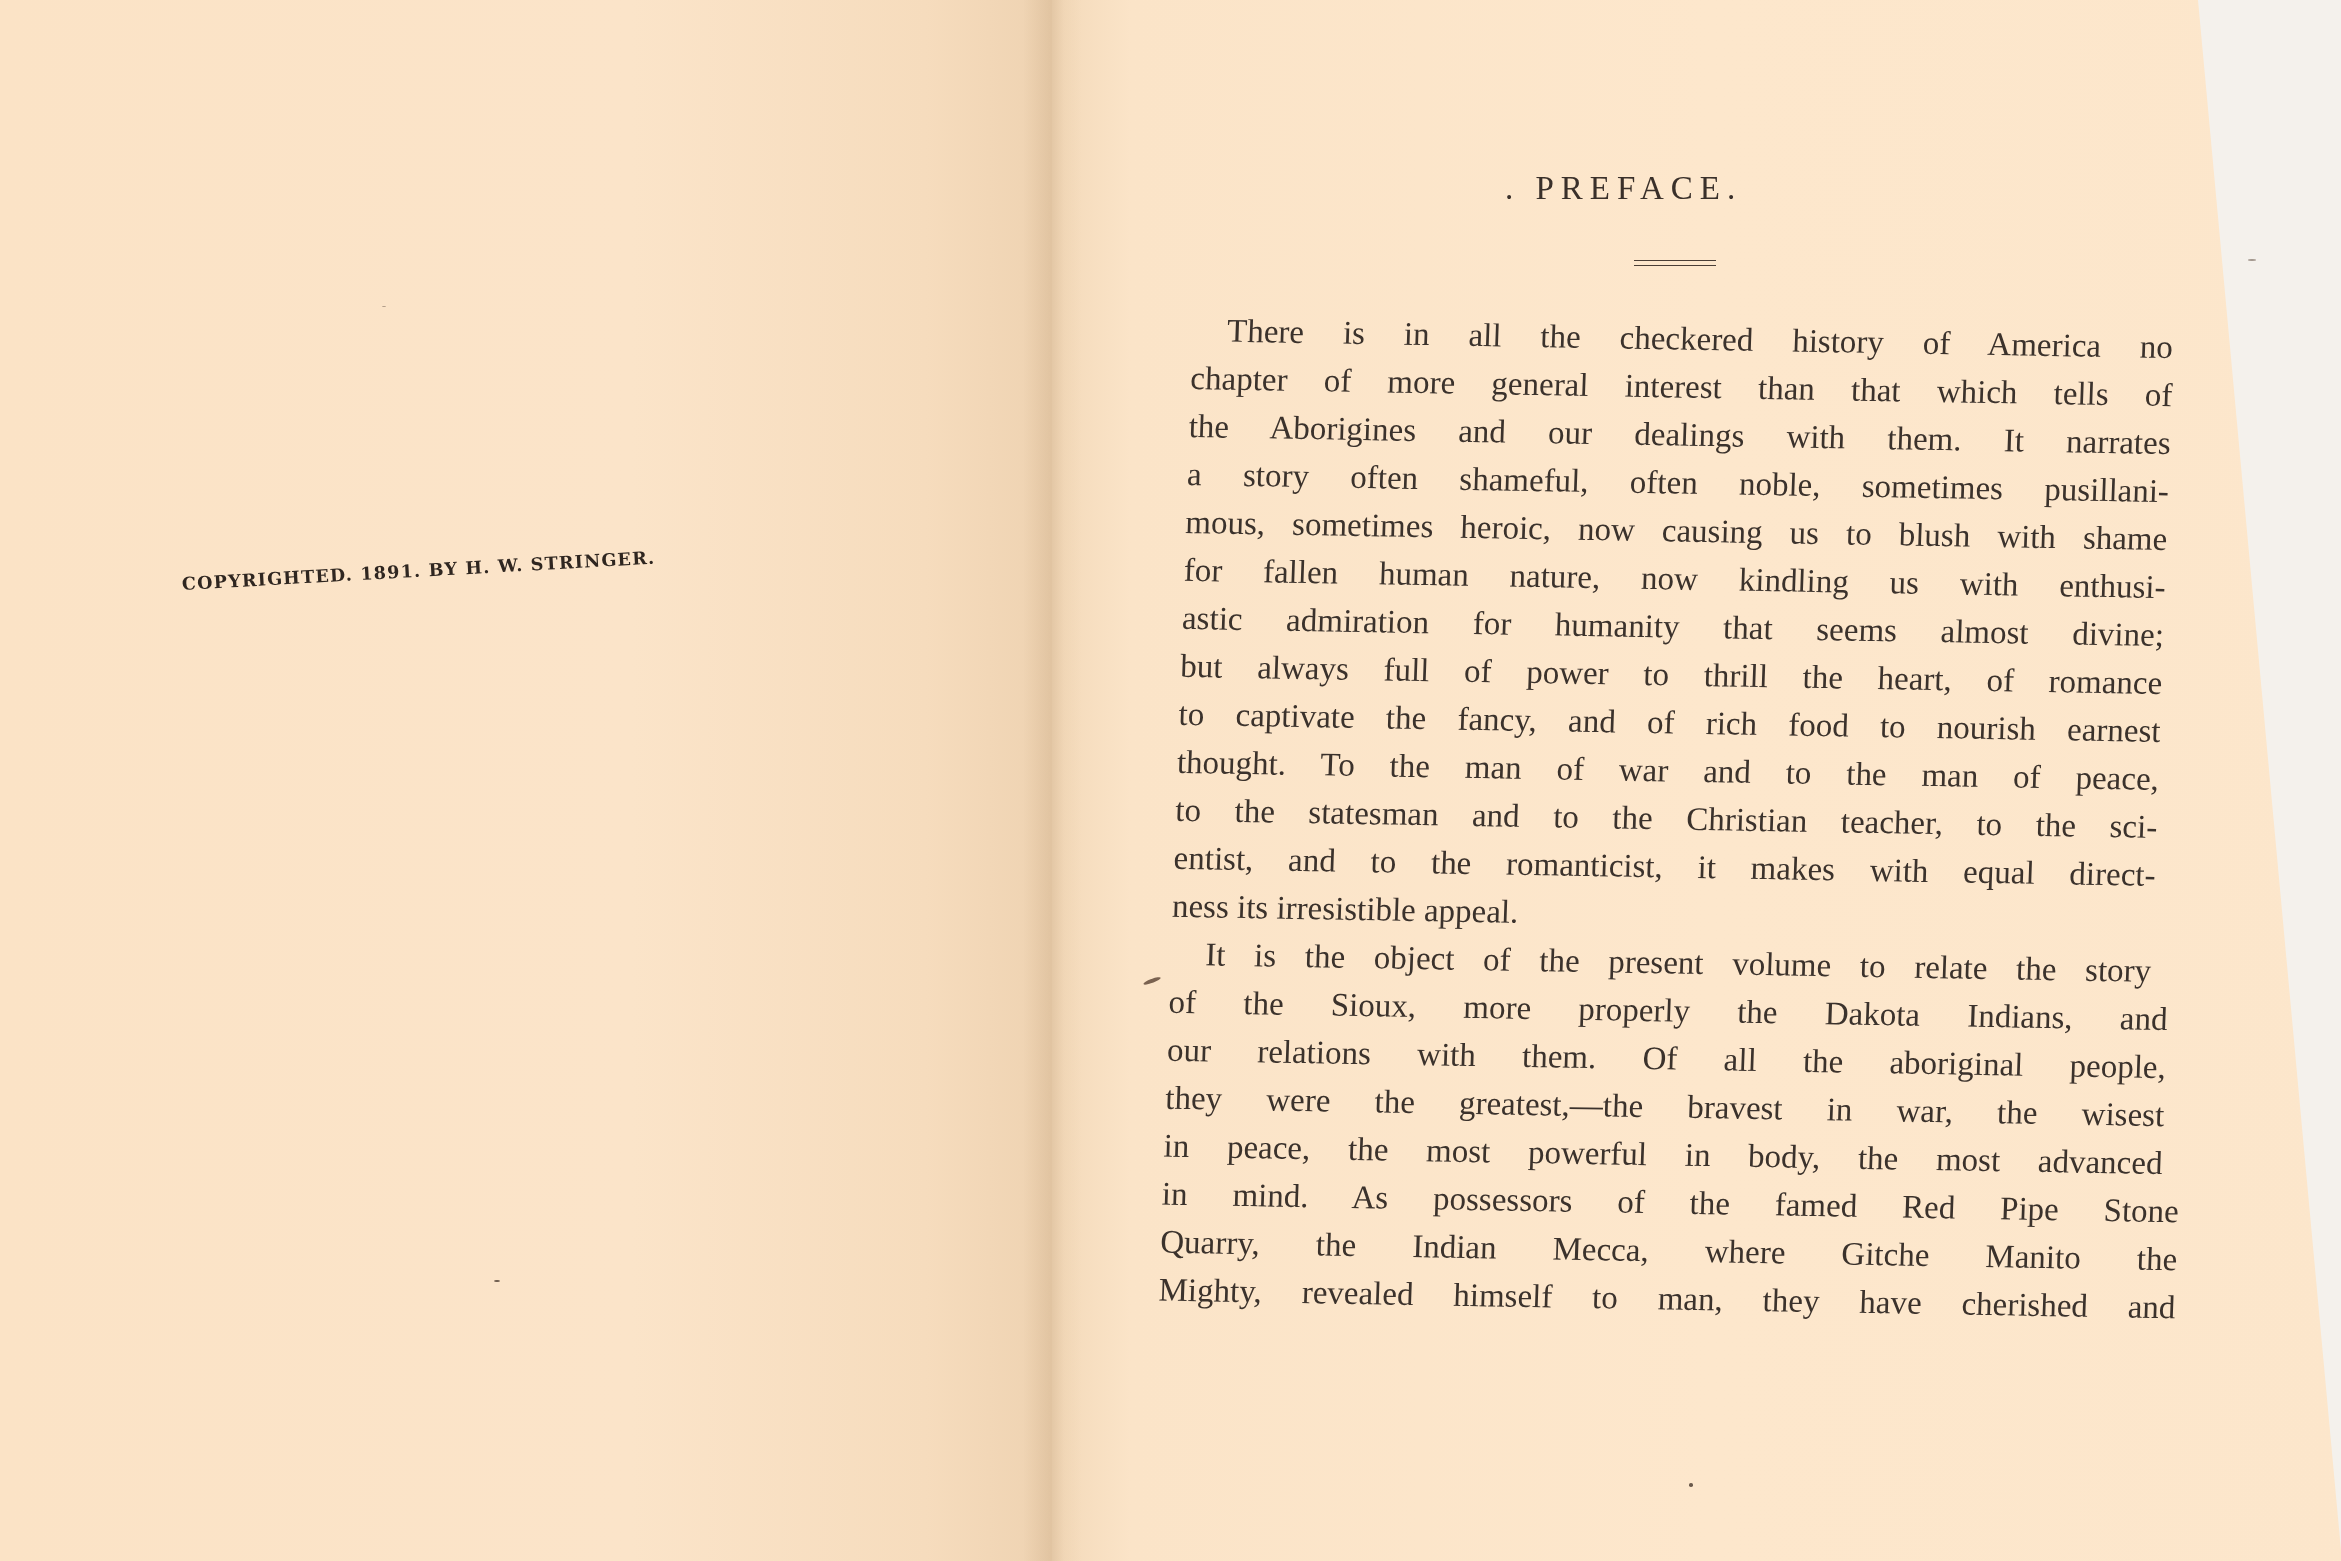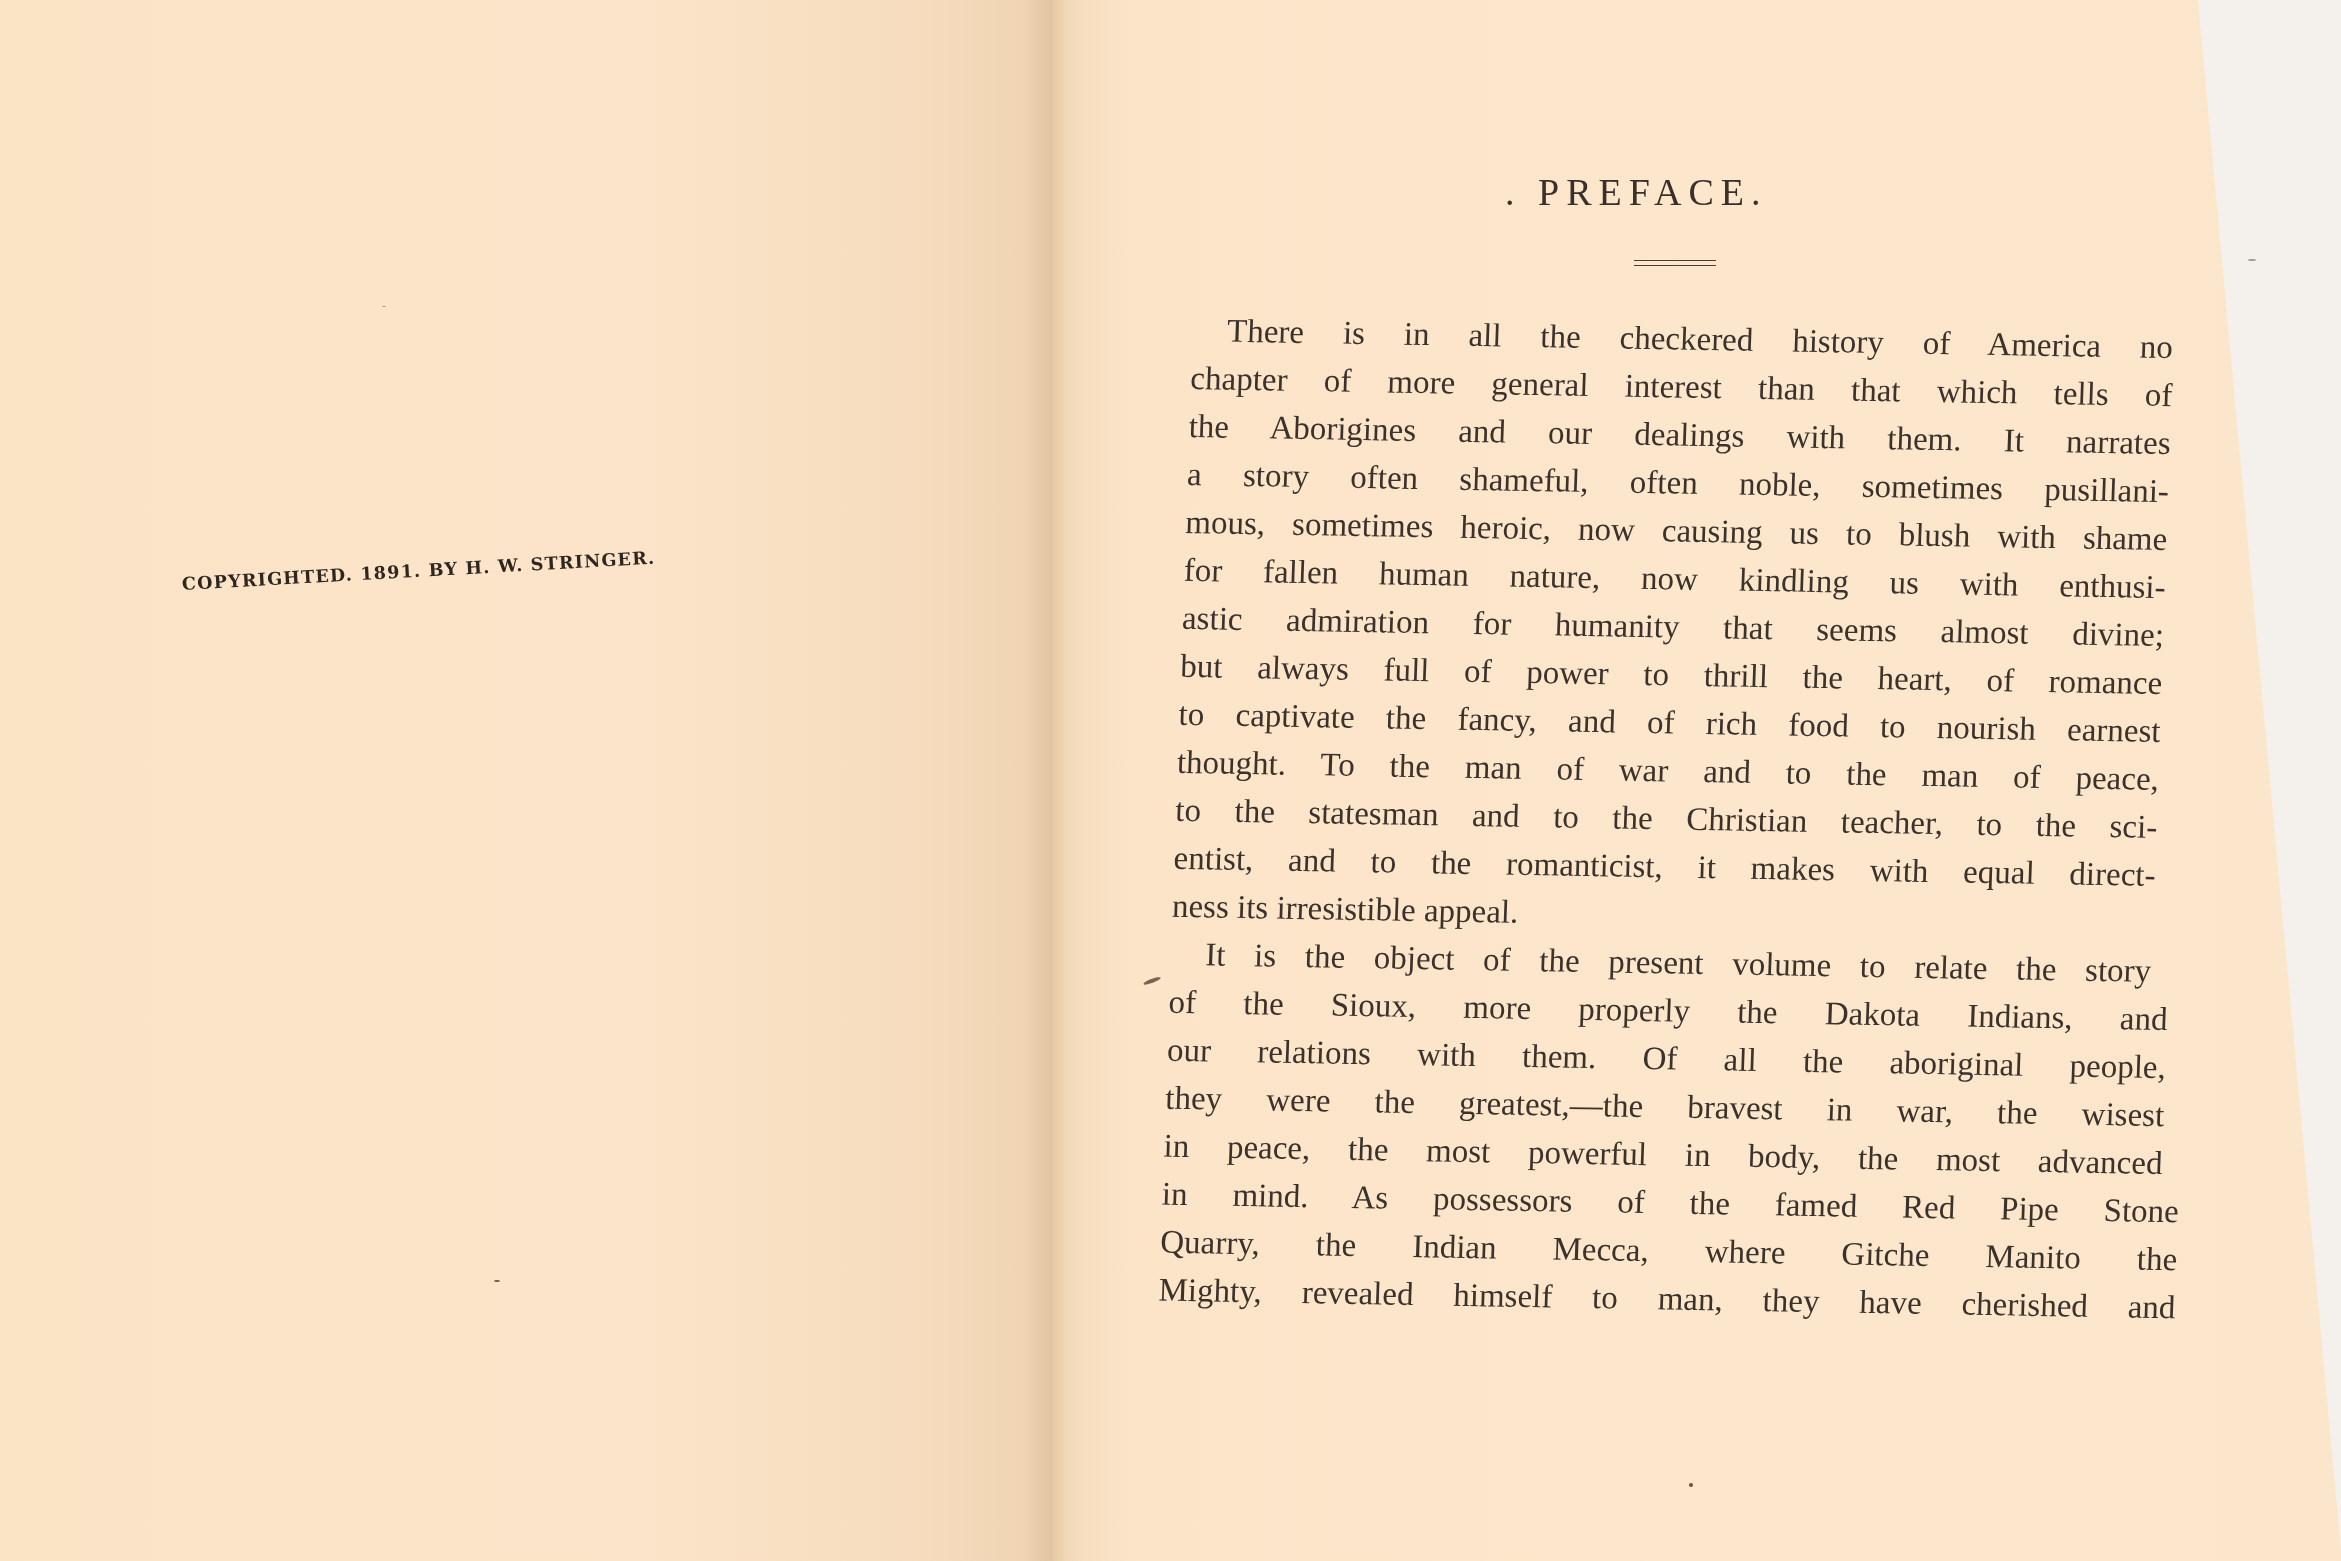--- a/index.html
+++ b/index.html
@@ -51,21 +51,21 @@
       color: #2f2620;
       transform: rotate(-3.2deg);
       transform-origin: left center;
       white-space: nowrap;
     }
     .preface-title {
       position: absolute;
       left: 1505px;
       top: 170px;
       font-family: "Liberation Serif", serif;
-      font-size: 38px;
+      font-size: 33px;
       letter-spacing: 7px;
       color: #3a302a;
       white-space: nowrap;
     }
     .title-rule {
       position: absolute;
       left: 1634px;
       top: 260px;
       width: 82px;
       height: 5.9px;

